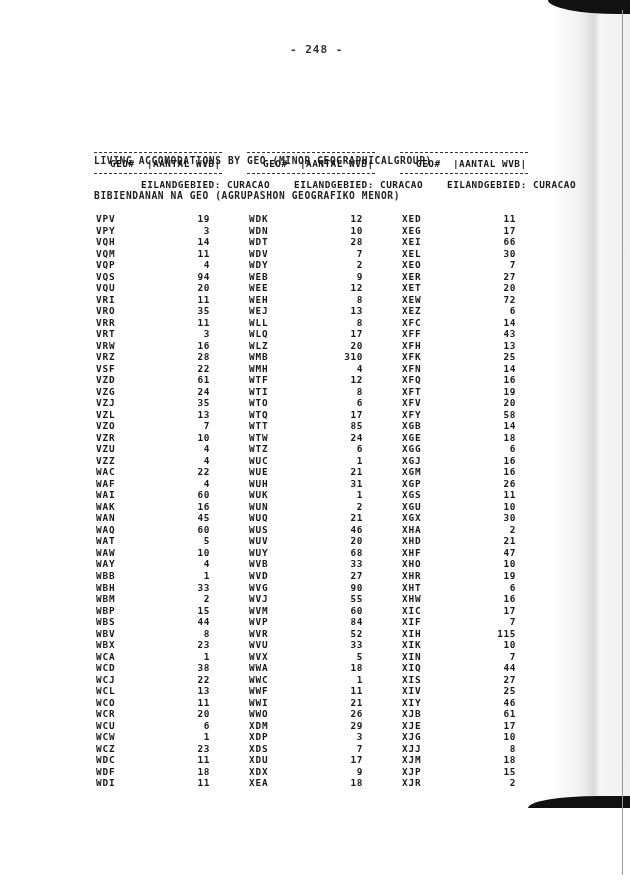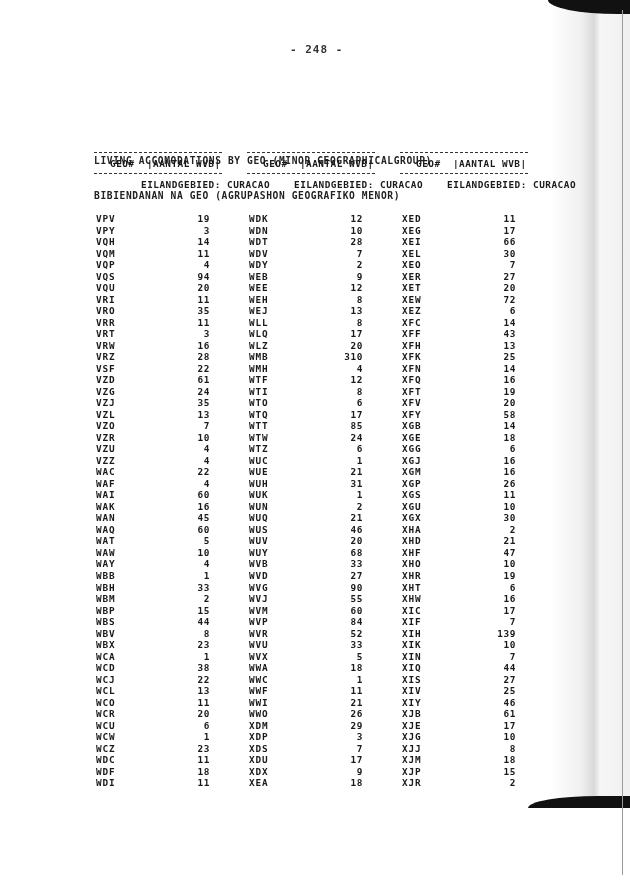--- a/index.html
+++ b/index.html
@@ -631,21 +631,21 @@
           <div class="row">
             <span class="geo">XIC</span>
             <span class="val">17</span>
           </div>
           <div class="row">
             <span class="geo">XIF</span>
             <span class="val">7</span>
           </div>
           <div class="row">
             <span class="geo">XIH</span>
-            <span class="val">139</span>
+            <span class="val">115</span>
           </div>
           <div class="row">
             <span class="geo">XIK</span>
             <span class="val">10</span>
           </div>
           <div class="row">
             <span class="geo">XIN</span>
             <span class="val">7</span>
           </div>
           <div class="row">

